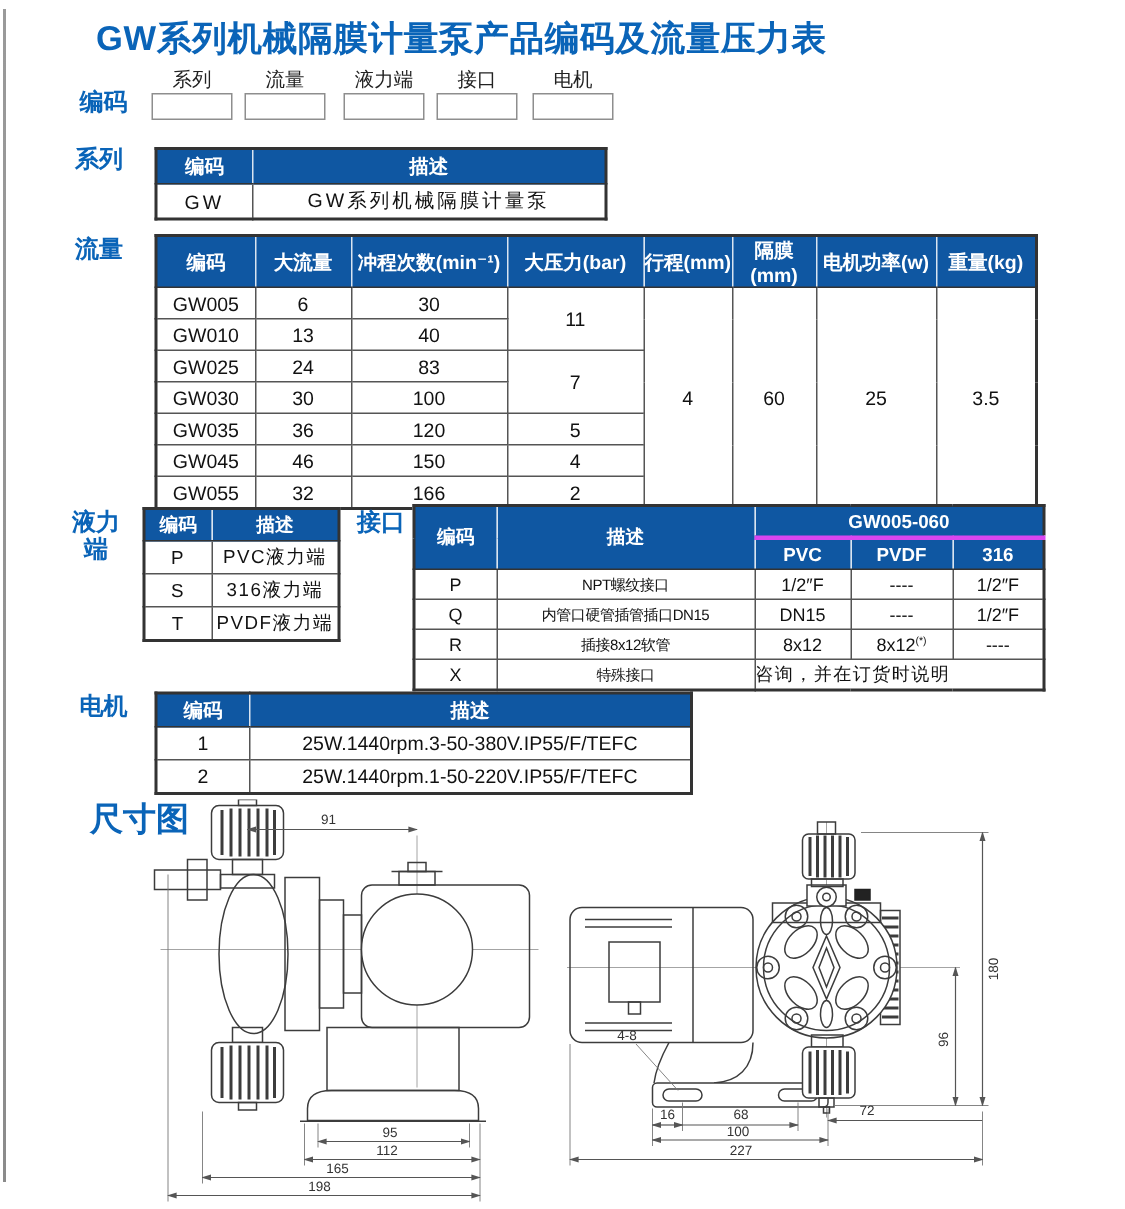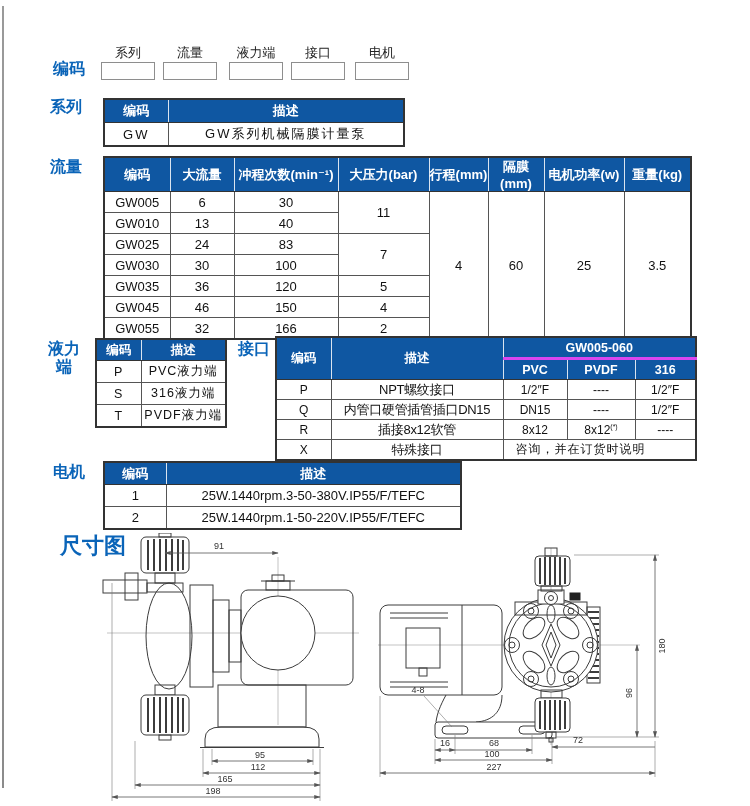--- a/index.html
+++ b/index.html
@@ -31,22 +31,22 @@
   .tbl td{border:1px solid #555;font-size:13px;color:#111;text-align:center;
     padding:0;background:#fff;overflow:hidden;white-space:nowrap;}
   .series-t td{height:22px;letter-spacing:2px;}
   .series-t th{height:22px;}
   .flow-t th{height:27px;}
   .flow-t td{height:20px;}
   .hyd-t th{height:20px;font-size:12.5px;}
   .hyd-t td{height:21px;font-size:12.5px;letter-spacing:1px;}
   .int-t th{height:19px;font-size:12.5px;}
   .int-t td{height:19px;font-size:12px;}
-  .int-t td.desc{font-size:13px;letter-spacing:-0.3px;}
-  .int-t td.note{text-align:left;padding-left:12px;font-size:12px;letter-spacing:1px;}
+  .int-t td.desc{font-size:10px;letter-spacing:-0.3px;}
+  .int-t td.note{text-align:left;padding-left:0;font-size:12px;letter-spacing:1px;}
   .int-t sup{font-size:7px;}
   .mot-t th{height:21px;}
   .mot-t td{height:21px;}
 
   
   svg.draw{position:absolute;}
   svg .ln{stroke:#3c3c3c;stroke-width:1;fill:none;}
   svg .fw{stroke:#3c3c3c;stroke-width:1;fill:#fff;}
   svg .hatch{stroke:#3c3c3c;stroke-width:2;}
   svg .cl{stroke:#9a9a9a;stroke-width:0.6;}
@@ -55,20 +55,21 @@
   svg text{font-family:"Liberation Sans","DejaVu Sans",sans-serif;
     font-size:9px;fill:#333;text-anchor:middle;stroke:none;}
   svg .blk{fill:#222;stroke:#222;}
 </style>
 </head>
 <body>
 
 <div class="page">
   <div class="left-edge"></div>
 
+  <h1 class="title">GW系列机械隔膜计量泵产品编码及流量压力表</h1>
 
   <div class="sec-label" style="left:53px;top:60px;">编码</div>
   <div class="code-unit" style="left:101px;">
     <div class="cap">系列</div>
     <div class="code-box"></div>
   </div>
   <div class="code-unit" style="left:163px;">
     <div class="cap">流量</div>
     <div class="code-box"></div>
   </div>

